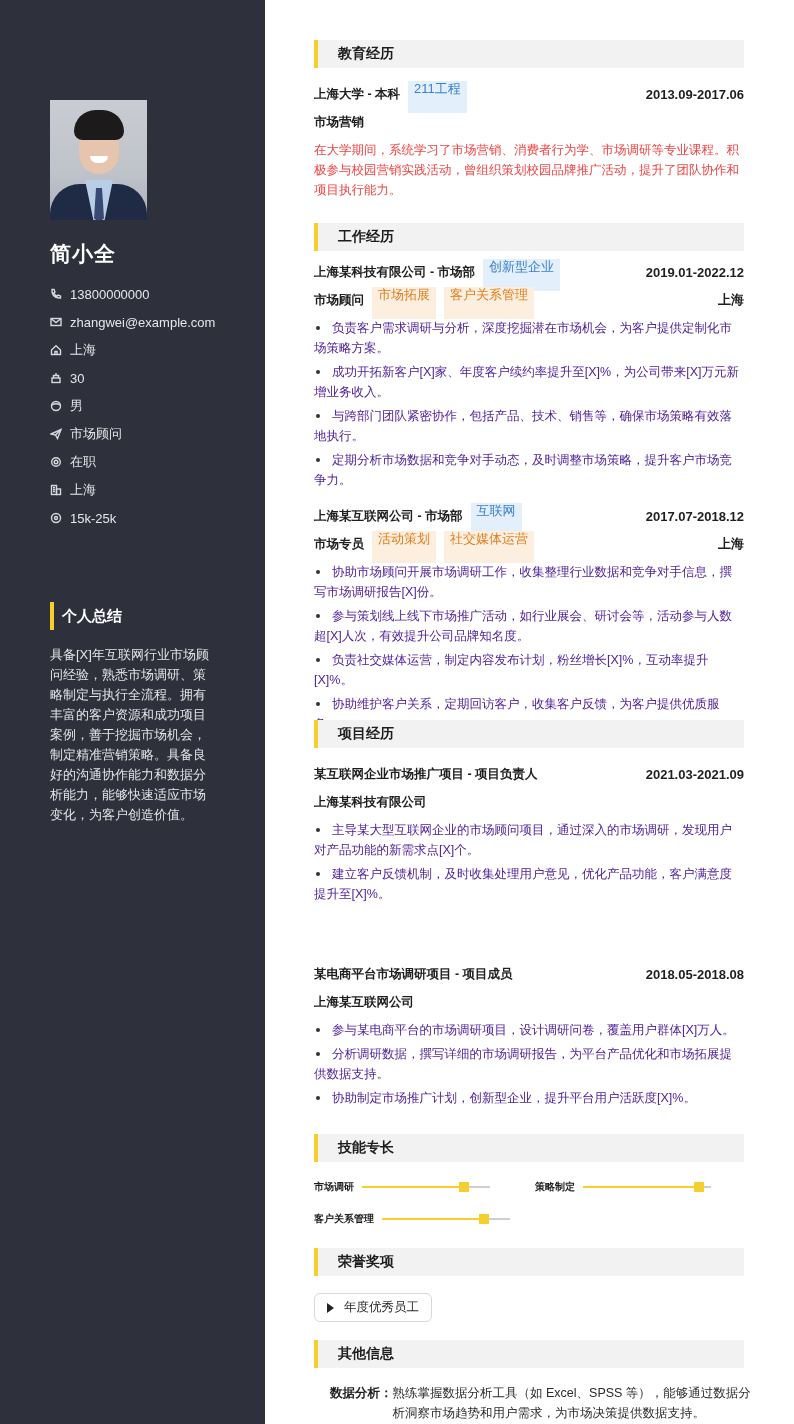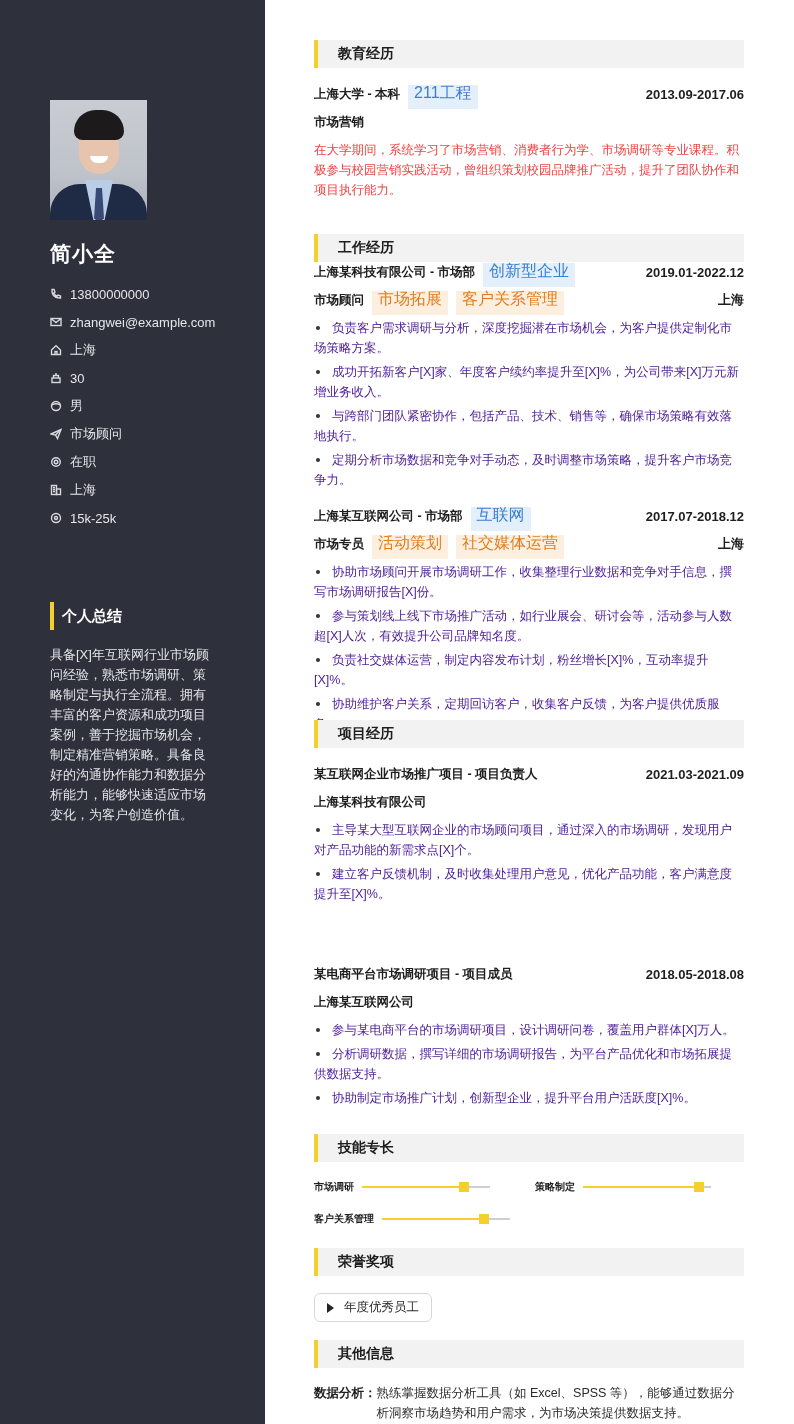--- a/index.html
+++ b/index.html
@@ -86,21 +86,21 @@
   }
   .row {
     position: absolute; left: 0; width: 430px; height: 20px;
     display: flex; align-items: center; justify-content: space-between;
     font-size: 12.5px;
   }
   .row .left { display: flex; align-items: center; font-weight: bold; color: #1e1e1e; }
   .row .right { font-weight: bold; color: #1e1e1e; font-size: 13px; }
   .tag {
     display: inline-block; margin-left: 8px; padding: 0 6px;
-    height: 24px; line-height: 16px; font-size: 16px; font-weight: normal; margin-top: 6px;
+    height: 32px; line-height: 16px; font-size: 13px; font-weight: normal; margin-top: 6px;
   }
   .tag.blue { background: #e3effb; color: #3a7fd0; }
   .tag.orange { background: #fcefe0; color: #e07d1a; }
   .para {
     position: absolute; left: 0; width: 430px;
     font-size: 12.5px; line-height: 20px; color: #ef4444;
   }
   .bullets { position: absolute; left: 0; width: 430px; }
   .bullet {
     font-size: 12.5px; line-height: 20px; color: #4c1d95;
@@ -131,21 +131,21 @@
     height: 29px; padding: 0 12px;
     border: 1px solid #d8d8d8; border-radius: 6px;
     display: flex; align-items: center;
     font-size: 12.5px; color: #2a2a2a; background: #fff;
   }
   .award .tri {
     width: 0; height: 0; border-top: 5px solid transparent; border-bottom: 5px solid transparent;
     border-left: 7px solid #222; margin-right: 10px;
   }
   .other {
-    position: absolute; left: 0; top: 1383px; width: 430px;
+    position: absolute; left: 16px; top: 1383px; width: 430px;
     display: flex; font-size: 12.5px; line-height: 20px; color: #2a2a2a;
   }
   .other .label { font-weight: bold; color: #1e1e1e; white-space: nowrap; }
 </style>
 </head>
 <body>
 
 <aside class="sidebar">
   <div class="avatar">
     <div class="suit"></div>
@@ -256,21 +256,21 @@
     </div>
     <div class="right">2013.09-2017.06</div>
   </div>
   <div class="row" style="top:112px">
     <div class="left">
         <span>市场营销</span>
       </div>
   </div>
   <div class="para" style="top:140px">在大学期间，系统学习了市场营销、消费者行为学、市场调研等专业课程。积极参与校园营销实践活动，曾组织策划校园品牌推广活动，提升了团队协作和项目执行能力。</div>
 
-  <div class="section-head" style="top:234px">工作经历</div>
+  <div class="section-head" style="top:223px">工作经历</div>
 
   <div class="row" style="top:262px">
     <div class="left">
       <span>上海某科技有限公司 - 市场部</span>
       <span class="tag blue">创新型企业</span>
     </div>
     <div class="right">2019.01-2022.12</div>
   </div>
   <div class="row" style="top:290px">
     <div class="left">

